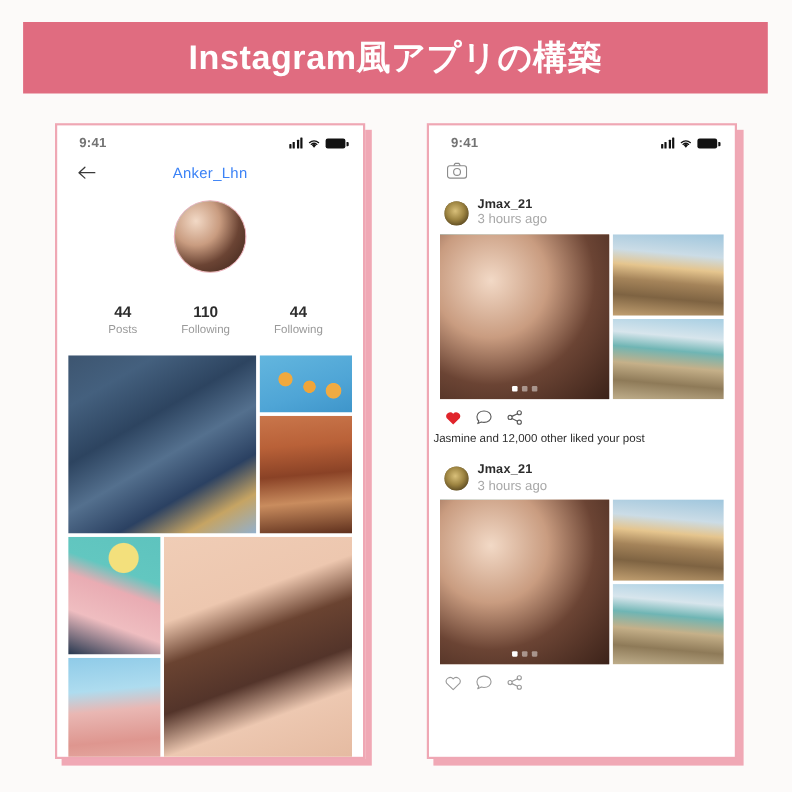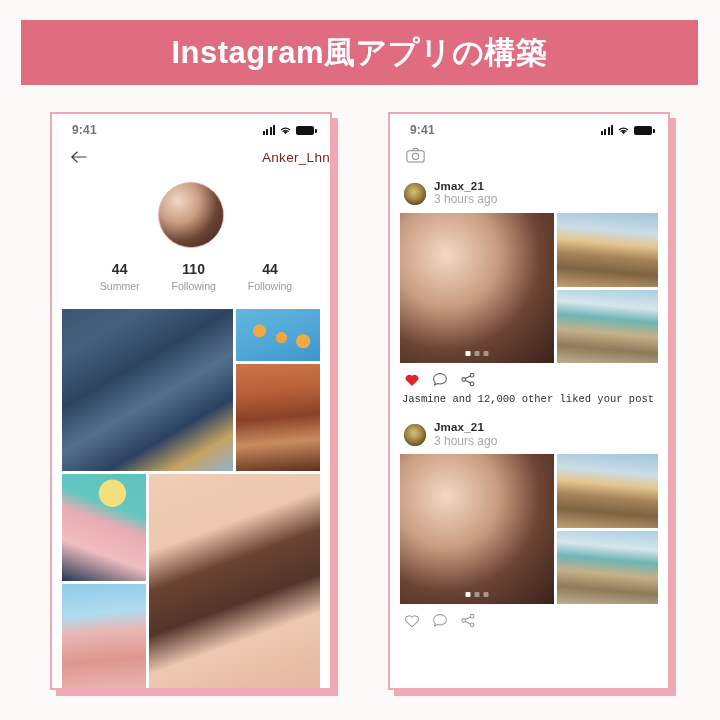--- a/index.html
+++ b/index.html
@@ -58,37 +58,37 @@
     background:#121212;border-radius:0 1px 1px 0;
   }
 
   
   .profile-nav{
     height:34px;display:flex;align-items:center;position:relative;
     padding:0 18px;box-sizing:border-box;
   }
   .back-arrow{width:18px;height:14px;}
   .profile-title{
-    position:absolute;left:0;right:0;text-align:right;
-    font-size:13.5px;color:#7f1d1d;letter-spacing:0.3px;
+    position:absolute;left:0;right:0;text-align:center;
+    font-size:13.5px;color:#3b82f6;letter-spacing:0.3px;
   }
 
   
   .avatar-wrap{display:flex;justify-content:center;margin-top:8px;}
   .avatar{
     width:64px;height:64px;border-radius:50%;
     border:1.5px solid #E8AEB8;
     overflow:hidden;position:relative;
     background:#CBB7A6;
   }
   .avatar .ph{position:absolute;inset:0;}
 
   
   .stats{
-    display:flex;justify-content:center;gap:32px;margin-top:12px;padding-left:10px;
+    display:flex;justify-content:center;gap:40px;margin-top:26px;padding-left:10px;
   }
   .stat{text-align:center;}
   .stat-num{font-size:14px;font-weight:bold;color:#2C2C2C;line-height:1.35;}
   .stat-label{font-size:10.5px;color:#9A9A9A;line-height:1.35;}
 
   
   .grid{
     margin:16px 10px 0 10px;
     display:grid;
     grid-template-columns:1fr 1fr 1fr;
@@ -132,21 +132,21 @@
     display:flex;gap:4px;
   }
   .dots span{
     width:5px;height:5px;background:rgba(255,255,255,0.45);border-radius:1px;display:block;
   }
   .dots span.on{background:#FFFFFF;}
 
   .actions{display:flex;align-items:center;gap:12px;padding:9px 14px 4px 14px;}
   .act-icon{width:16px;height:15px;display:block;}
 
-  .caption{padding:0 12px;font-family:Liberation Mono, monospace;}
+  .caption{padding:0 4px;}
   .cap-line{font-size:10.5px;color:#2E2E2E;line-height:1.55;}
   .cap-user{font-weight:bold;}
 
   
   .ph-face{background:
      radial-gradient(ellipse at 30% 28%, #F2D9C6 0%, #C99C80 34%, #6B4434 62%, #3B2219 100%),
      linear-gradient(125deg,#6FC6C8 0%,#9FD8D4 22%,#C89B7E 44%,#8D5A42 70%,#4E3026 100%);}
   .ph-arch{background:
      linear-gradient(150deg,#3D5570 0%,#44607E 18%,#2D4460 38%,#54708E 55%,#2B4162 72%,#C6A463 86%,#93B0CC 100%);}
   .ph-citrus{background:
@@ -206,21 +206,21 @@
 
   <div class="avatar-wrap">
     <div class="avatar">
       <span class="ph ph-face"></span>
     </div>
   </div>
 
   <div class="stats">
     <div class="stat">
       <div class="stat-num">44</div>
-      <div class="stat-label">Summer</div>
+      <div class="stat-label">Posts</div>
     </div>
     <div class="stat">
       <div class="stat-num">110</div>
       <div class="stat-label">Following</div>
     </div>
     <div class="stat">
       <div class="stat-num">44</div>
       <div class="stat-label">Following</div>
     </div>
   </div>

